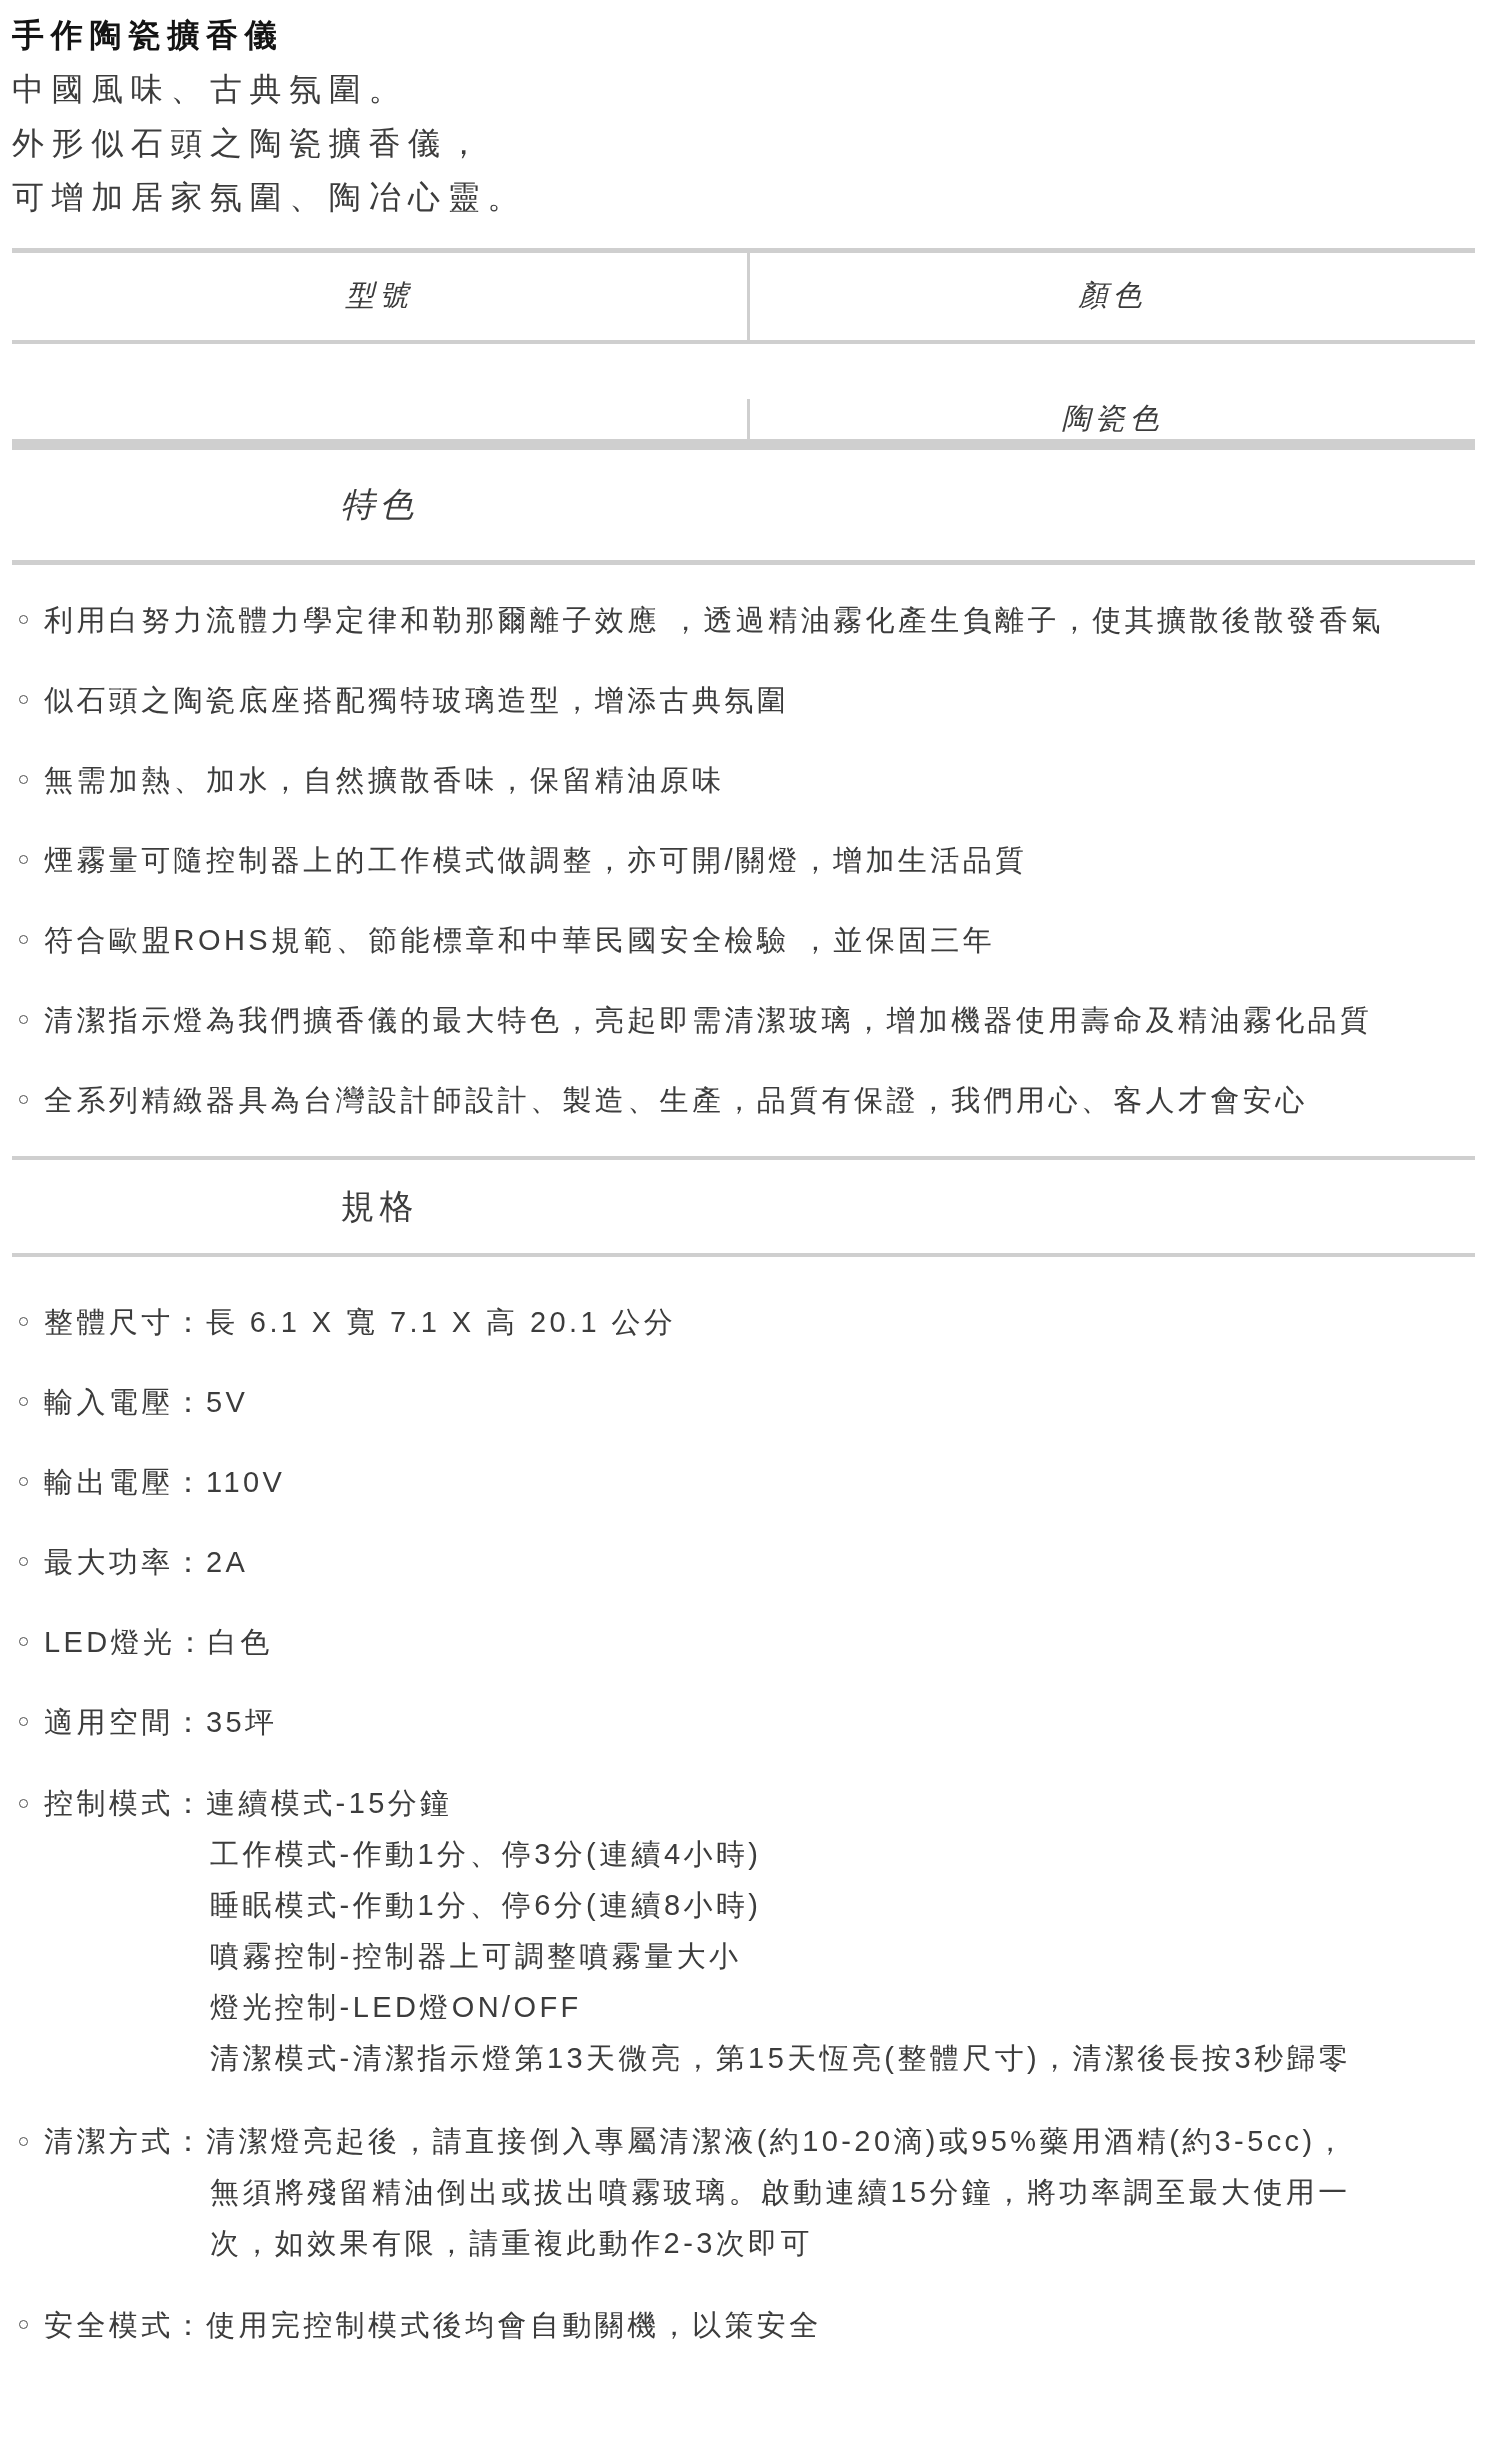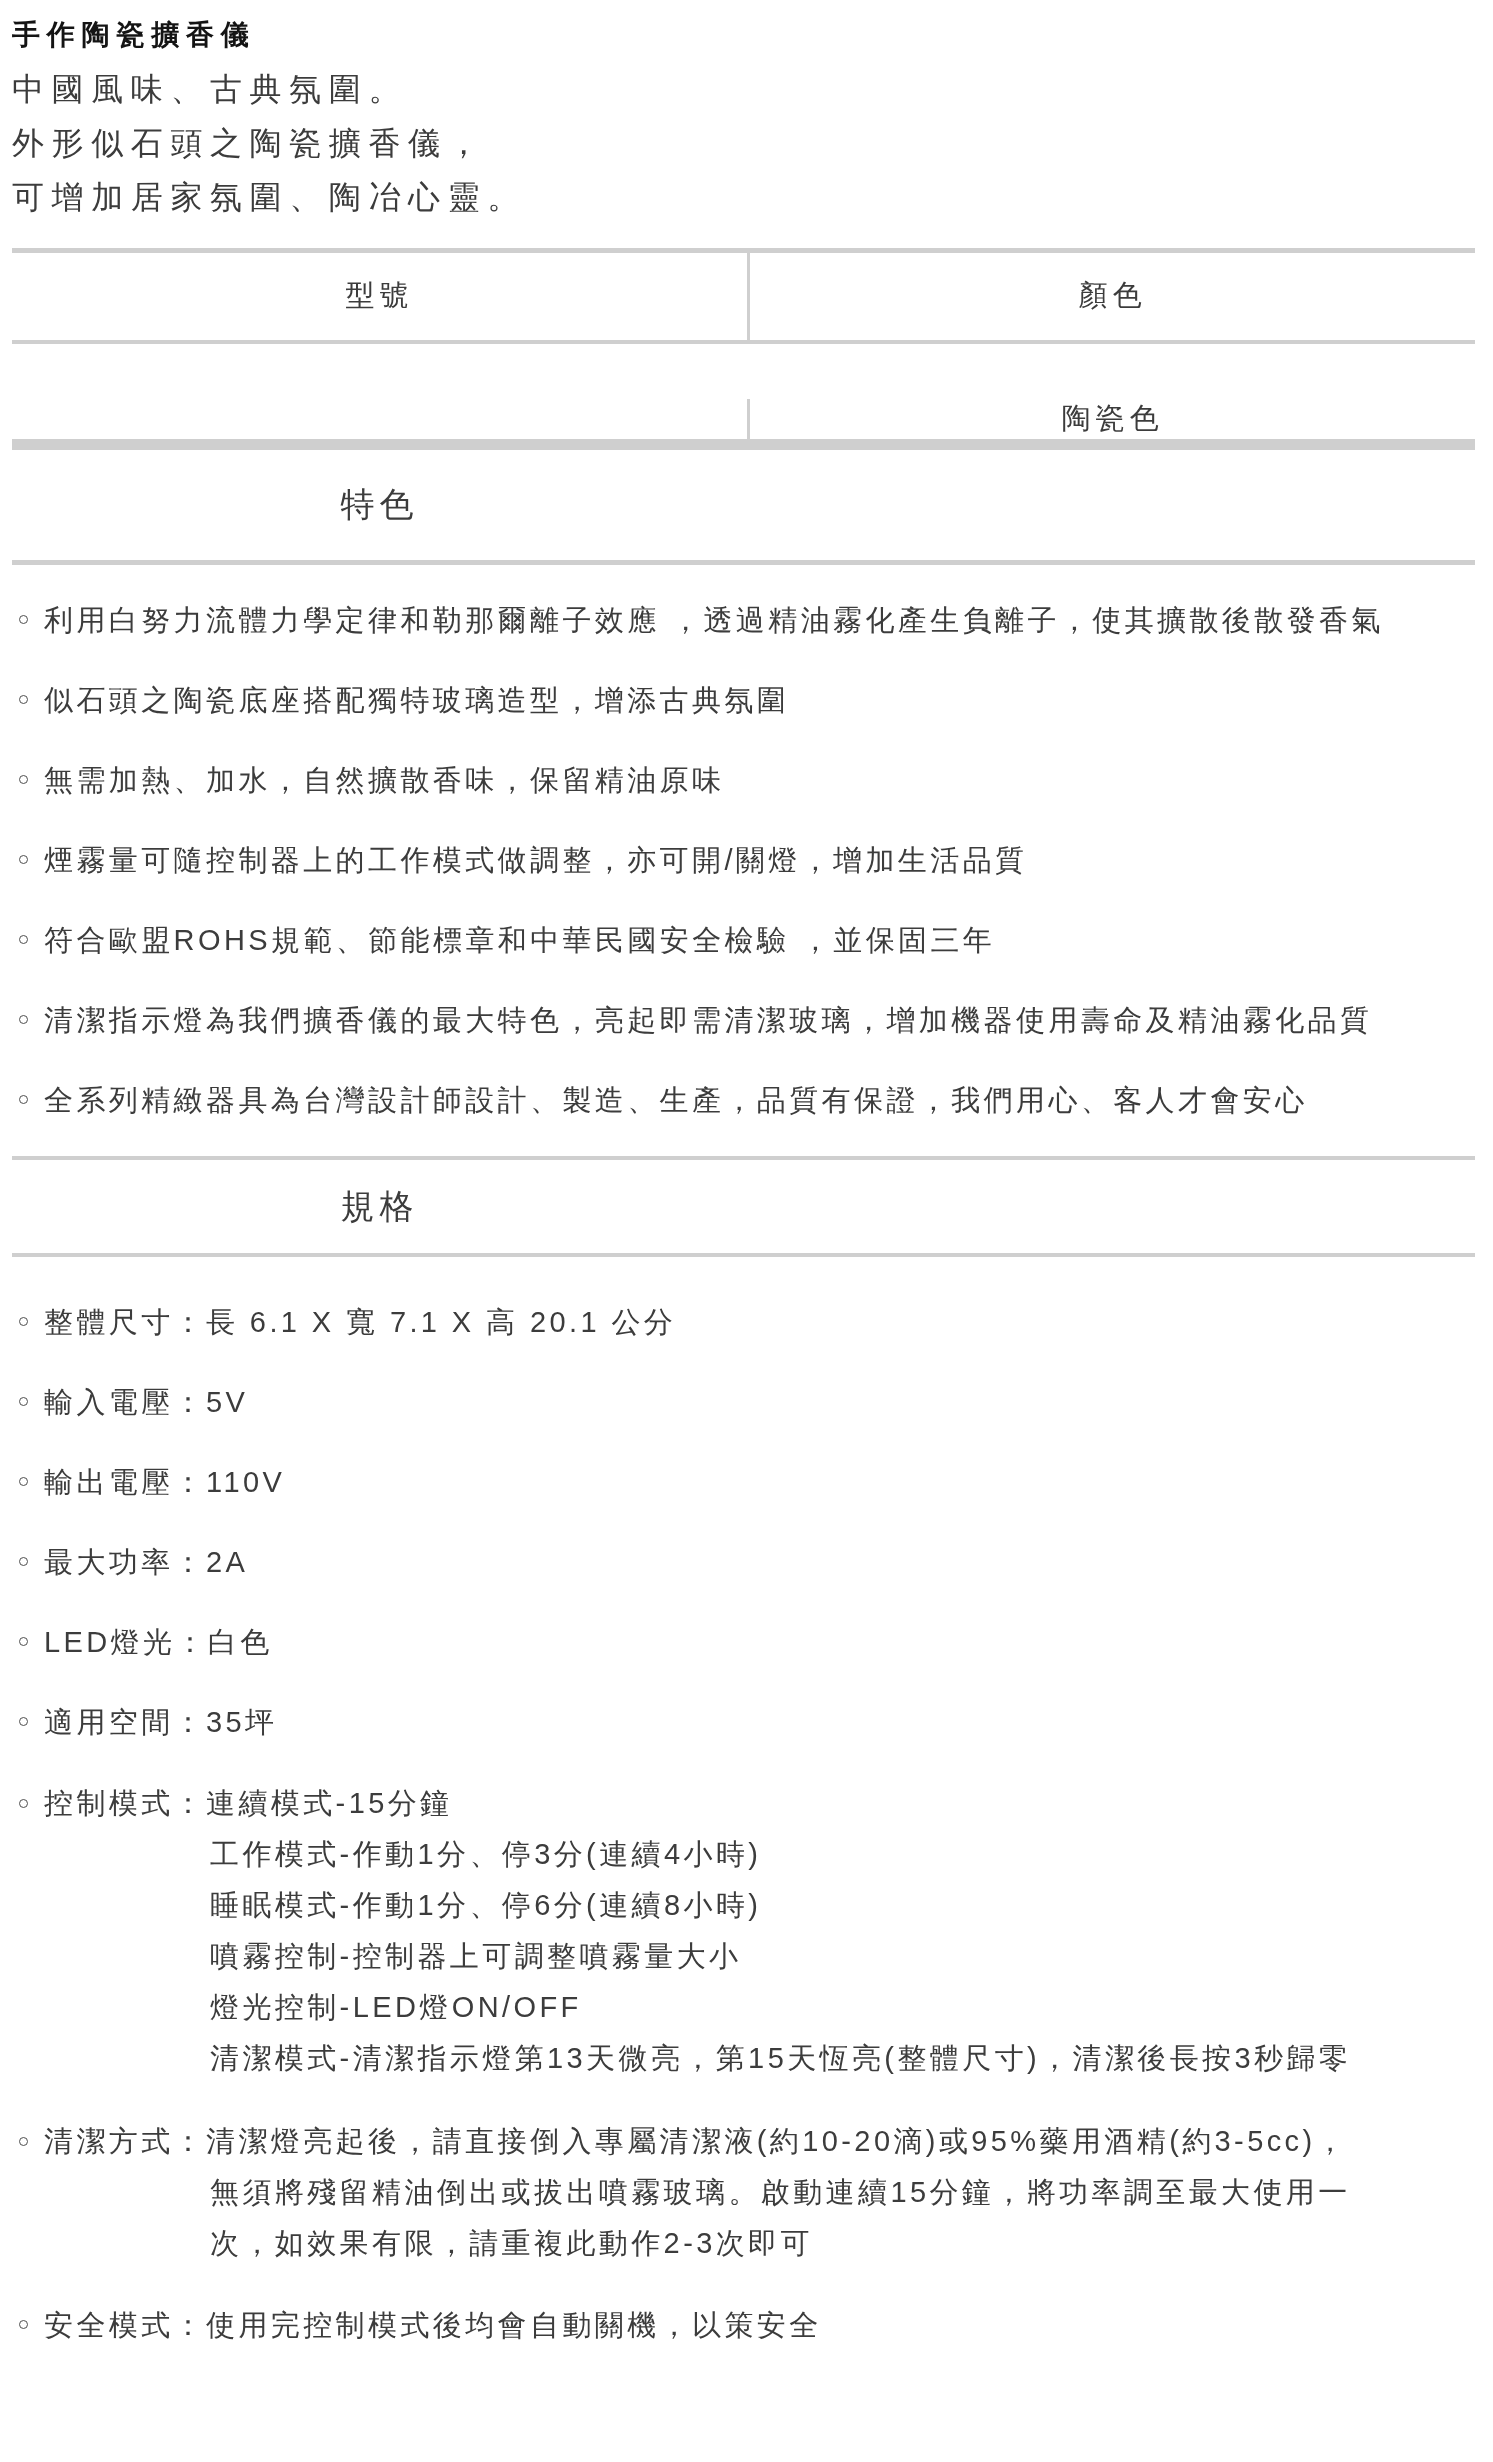--- a/index.html
+++ b/index.html
@@ -6,28 +6,28 @@
   body{
     width:1494px;
     font-family:"Liberation Sans","DejaVu Sans",sans-serif;
     color:#3c3c3c;
   }
   .page{padding:13.6px 0 15.3px 0;}
 
   
   .title{
     margin:0 0 0 12px;
-    font-size:28px;font-weight:bold;letter-spacing:6.8px;
+    font-size:32px;font-weight:bold;letter-spacing:6.8px;
     color:#141414;line-height:42px;
   }
   .intro{margin:6.8px 0 0 12px;}
   .intro p{margin:0;font-size:32px;letter-spacing:7.6px;line-height:54px;color:#3c3c3c;}
 
   
-  .tblwrap{margin:24px 18.7px 0 12px;}
+  .tblwrap{margin:24px 18.7px 0 12px;font-style:italic;}
   .hr{background:#cfcfcf;height:4.2px;}
   .hr.h6{height:5.1px;}
   .band{background:#cfcfcf;height:11px;}
   .trow{display:flex;align-items:stretch;font-size:29px;letter-spacing:5.1px;color:#3c3c3c;}
   .trow.r1{height:87px;}
   .trow.r2{height:95px;align-items:flex-end;}
   .tcell-l{width:735px;display:flex;align-items:center;justify-content:center;}
   .tcell-r{flex:1;border-left:3.4px solid #cfcfcf;display:flex;align-items:center;justify-content:center;}
   .sechead{height:110px;display:flex;align-items:center;}
   .sechead.spec{height:93px;}

